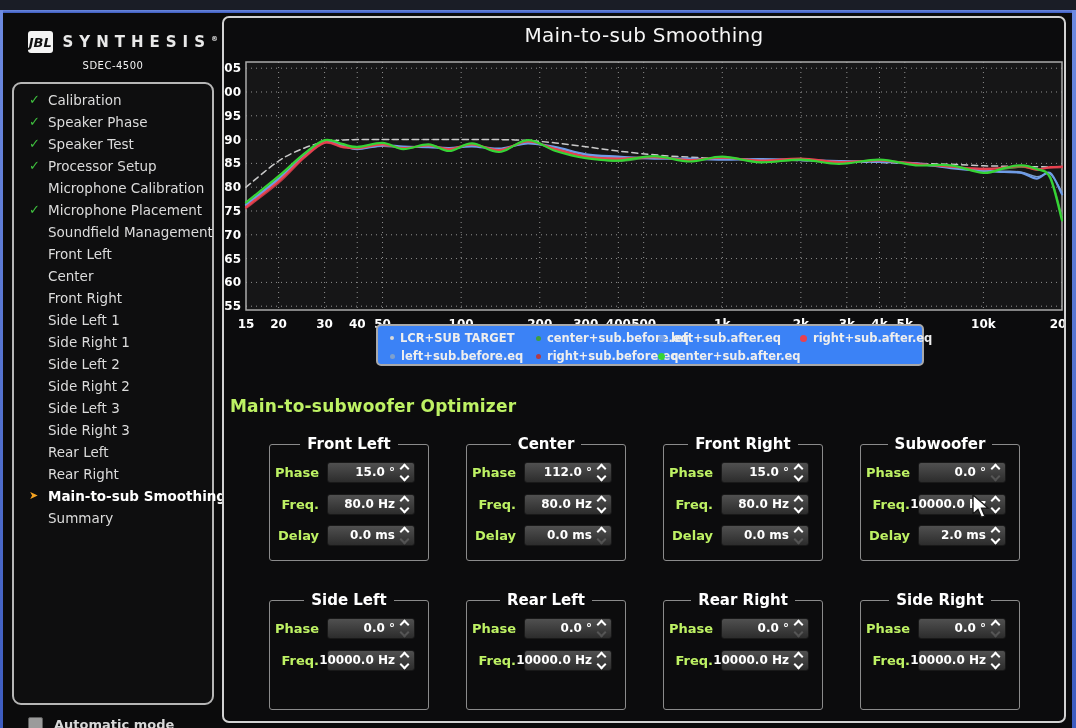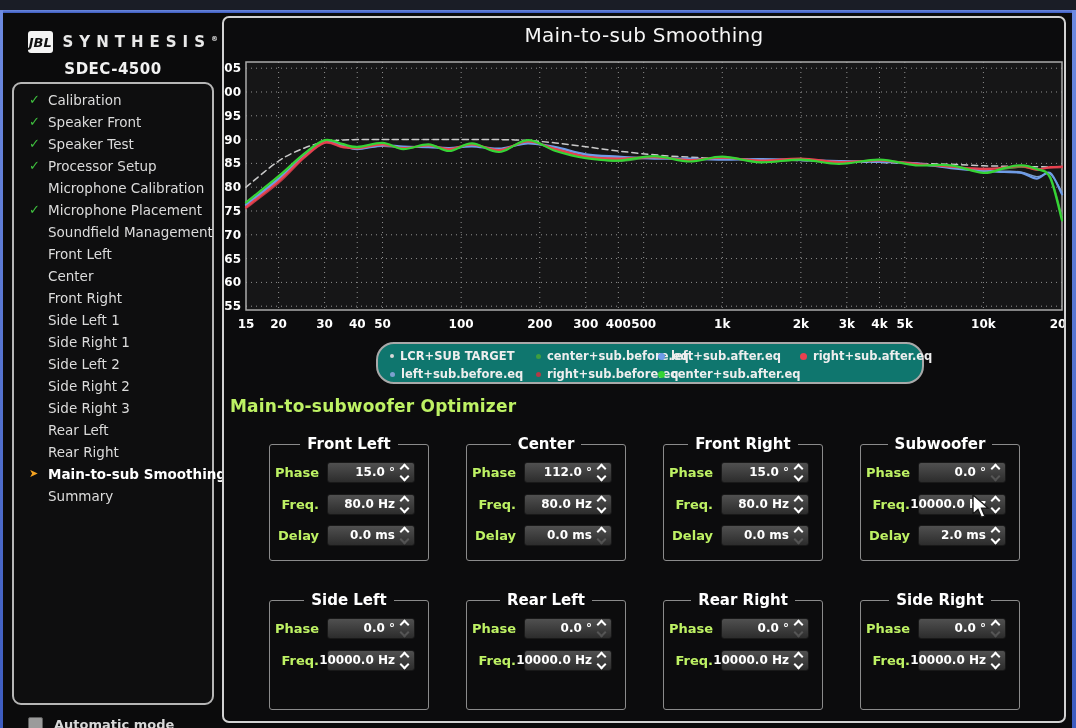--- a/index.html
+++ b/index.html
@@ -11,38 +11,38 @@
   .frame{background:linear-gradient(#6d8ae0,#3d5cc0);}
   #frame-top{left:0;top:10px;width:1076px;height:3px;}
   #frame-left{left:0;top:10px;width:3px;height:718px;}
   #frame-right{left:1072px;top:10px;width:4px;height:718px;}
   
   #logo-row{left:28px;top:29px;width:190px;height:26px;display:flex;align-items:center;}
   #jbl-box{background:#f4f4f4;border-radius:3px;width:36px;height:22px;display:flex;align-items:center;justify-content:center;
     color:#111;font-weight:bold;font-size:13px;font-style:italic;letter-spacing:0;}
   #brand{color:#e9e9e9;font-size:15px;font-weight:600;letter-spacing:6px;margin-left:10px;white-space:nowrap;}
   #brand sup{font-size:7px;letter-spacing:0;}
-  #model{left:10px;top:60px;width:206px;text-align:center;color:#f2f2f2;font-size:15px;font-weight:700;letter-spacing:.5px;}
+  #model{left:10px;top:60px;width:206px;text-align:center;color:#f2f2f2;font-size:10px;font-weight:400;letter-spacing:.5px;}
   #nav{left:12px;top:82px;width:202px;height:623px;border:2px solid #b6b6b6;border-radius:9px;background:#0e0e0f;padding-top:5px;box-sizing:border-box;}
   .nav-item{position:relative;height:22px;line-height:22px;padding-left:34px;color:#dcdcdc;font-size:13.5px;white-space:nowrap;cursor:default;}
   .nav-item .mark{position:absolute;left:15px;top:0;width:16px;font-size:13px;}
   .nav-item.done .mark{color:#3fc13f;font-weight:bold;}
   .nav-item.active{color:#ffffff;font-weight:bold;}
   .nav-item.active .mark{color:#f5a321;font-size:11px;}
   
   #auto-row{left:28px;top:714px;height:20px;display:flex;align-items:center;}
   #auto-box{width:13px;height:13px;background:#9b9b9b;border:1px solid #5c5c5c;border-radius:2px;}
   #auto-label{margin-left:11px;color:#d8d8d8;font-size:13px;font-weight:600;}
   
   #mainbox{left:222px;top:16px;width:844px;height:707px;border:2px solid #d2d2d2;border-radius:7px;background:#0c0c0d;box-sizing:border-box;}
   #chart-title{left:224px;top:23px;width:840px;text-align:center;color:#f6f6f6;font-size:20px;font-weight:500;letter-spacing:.3px;}
   #chart{left:224px;top:52px;}
   svg text{font-family:"DejaVu Sans",sans-serif;}
   
-  #legend{left:376px;top:342px;width:548px;height:42px;border:2px solid #a9a9a9;border-radius:18px;background:#0f766e;
+  #legend{left:376px;top:324px;width:548px;height:42px;border:2px solid #a9a9a9;border-radius:5px;background:#3b82f6;
     box-sizing:border-box;padding:3px 10px 0 12px;}
   .leg-row{display:grid;grid-template-columns:146px 122px 142px auto;height:18px;align-items:center;}
   .leg-item{display:flex;align-items:center;color:#eeeeee;font-size:11.5px;font-weight:600;white-space:nowrap;}
   .leg-dot{border-radius:50%;margin-right:6px;flex:none;}
   
   #opt-heading{left:230px;top:396px;color:#bef264;font-size:17px;font-weight:bold;letter-spacing:.2px;}
   .panel{position:absolute;width:160px;}
   .panel-box{position:absolute;left:0;right:0;top:8px;bottom:0;border:1px solid #8b8b8b;border-radius:3px;}
   .panel-title{position:relative;z-index:2;display:table;margin:0 auto;padding:0 7px;background:#0c0c0d;
     color:#ffffff;font-size:15px;font-weight:bold;line-height:16px;}
@@ -68,33 +68,34 @@
   <div class="abs frame" id="frame-left"></div>
   <div class="abs frame" id="frame-right"></div>
 
   <div class="abs" id="logo-row">
     <div id="jbl-box">JBL</div>
     <div id="brand"><span>SYNTHESIS</span><sup>®</sup></div>
   </div>
   <div class="abs" id="model">SDEC-4500</div>
   <div class="abs" id="nav">
       <div class="nav-item done"><span class="mark">✓</span><span>Calibration</span></div>
-      <div class="nav-item done"><span class="mark">✓</span><span>Speaker Front</span></div>
+      <div class="nav-item done"><span class="mark">✓</span><span>Speaker Phase</span></div>
       <div class="nav-item done"><span class="mark">✓</span><span>Speaker Test</span></div>
       <div class="nav-item done"><span class="mark">✓</span><span>Processor Setup</span></div>
       <div class="nav-item todo"><span class="mark"></span><span>Microphone Calibration</span></div>
       <div class="nav-item done"><span class="mark">✓</span><span>Microphone Placement</span></div>
       <div class="nav-item todo"><span class="mark"></span><span>Soundfield Management</span></div>
       <div class="nav-item todo"><span class="mark"></span><span>Front Left</span></div>
       <div class="nav-item todo"><span class="mark"></span><span>Center</span></div>
       <div class="nav-item todo"><span class="mark"></span><span>Front Right</span></div>
       <div class="nav-item todo"><span class="mark"></span><span>Side Left 1</span></div>
       <div class="nav-item todo"><span class="mark"></span><span>Side Right 1</span></div>
       <div class="nav-item todo"><span class="mark"></span><span>Side Left 2</span></div>
       <div class="nav-item todo"><span class="mark"></span><span>Side Right 2</span></div>
+      <div class="nav-item todo"><span class="mark"></span><span>Side Left 3</span></div>
       <div class="nav-item todo"><span class="mark"></span><span>Side Right 3</span></div>
       <div class="nav-item todo"><span class="mark"></span><span>Rear Left</span></div>
       <div class="nav-item todo"><span class="mark"></span><span>Rear Right</span></div>
       <div class="nav-item active"><span class="mark">➤</span><span>Main-to-sub Smoothing</span></div>
       <div class="nav-item todo"><span class="mark"></span><span>Summary</span></div>
     </div>
   <div class="abs" id="auto-row">
     <span id="auto-box"></span>
     <span id="auto-label">Automatic mode</span>
   </div>

